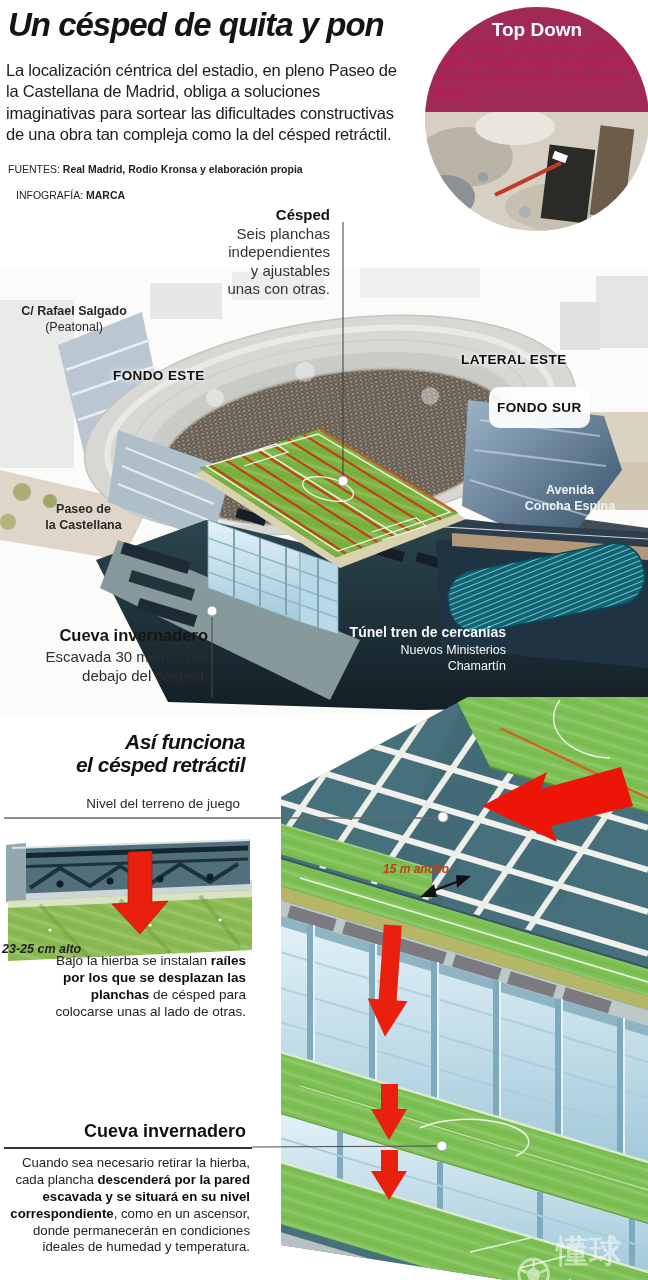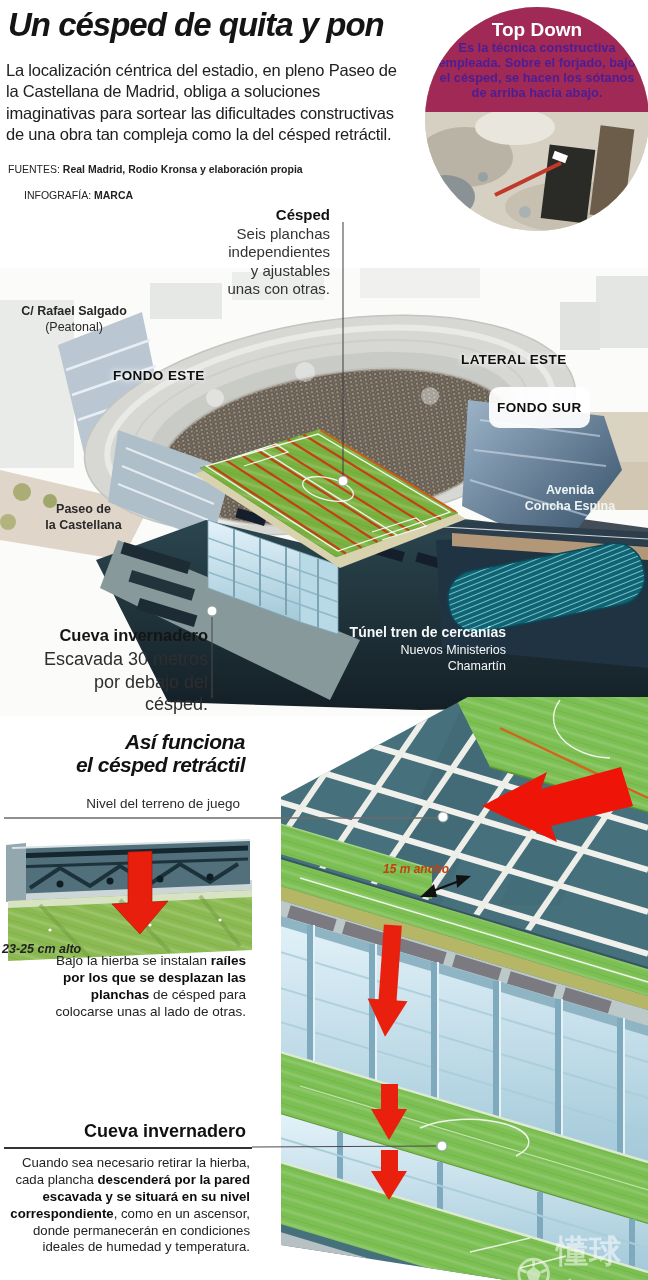--- a/index.html
+++ b/index.html
@@ -5,46 +5,46 @@
   html,body{margin:0;padding:0;background:#fff;}
   .canvas{position:relative;width:648px;height:1280px;background:#ffffff;overflow:hidden;
           font-family:"Liberation Sans",sans-serif;color:#1a1a1a;}
   #artwork{position:absolute;left:0;top:0;z-index:0;}
   .txt{position:absolute;z-index:3;}
   .title{left:8px;top:6px;width:420px;font-size:33px;font-weight:bold;font-style:italic;
          letter-spacing:-1px;color:#141414;}
   .intro{left:6px;top:60px;width:400px;font-size:16.5px;line-height:1.3;color:#202020;letter-spacing:-0.2px;}
   .srcline{left:8px;top:163px;font-size:10.5px;color:#222;}
   .srcline b{font-weight:bold;}
-  .credline{left:24px;top:189px;font-size:10.5px;color:#222;}
+  .credline{left:16px;top:189px;font-size:10.5px;color:#222;}
   .circle{position:absolute;left:425px;top:7px;width:224px;height:224px;border-radius:50%;
           overflow:hidden;z-index:2;background:#d6d0c3;}
   .circle .photo{position:absolute;inset:0;}
   .circle .magenta{position:absolute;left:0;top:0;width:100%;height:105px;background:#a02a55;}
   .circle .tdtitle{position:absolute;left:0;top:12px;width:100%;text-align:center;color:#fff;
           font-size:19px;font-weight:bold;z-index:2;}
-  .circle .tdbody{position:absolute;left:7px;top:34px;width:210px;text-align:center;color:#4c1d95;
-          font-size:12.8px;line-height:1.16;font-weight:bold;z-index:2;}
+  .circle .tdbody{position:absolute;left:7px;top:34px;width:210px;text-align:left;color:#be185d;
+          font-size:12.8px;line-height:1.16;font-weight:normal;z-index:2;}
   .ralign{text-align:right;}
   .cesped{left:178px;top:206px;width:152px;}
   .cesped .h{font-size:15px;font-weight:bold;color:#111;margin-bottom:2px;}
   .cesped .b{font-size:15px;line-height:1.22;color:#333;margin-left:48px;}
   .street{left:18px;top:294px;width:112px;text-align:center;font-size:12.5px;color:#272727;line-height:1.25;margin-top:10px;}
   .street .l1{font-weight:bold;}
   .stand{font-size:13.5px;font-weight:bold;color:#0e0e0e;letter-spacing:.4px;
          text-shadow:0 0 4px rgba(255,255,255,.9),0 0 8px rgba(255,255,255,.8);}
   .fnorte{left:113px;top:368px;}
   .leste{left:461px;top:352px;}
   .fsur{left:489px;top:387px;background:rgba(255,255,255,.93);border-radius:10px;padding:13px 8px;}
   .paseo{left:36px;top:502px;width:95px;text-align:center;font-size:12.5px;font-weight:bold;color:#2a2a2a;line-height:1.25;}
   .avenida{left:523px;top:482px;width:94px;text-align:center;font-size:12.5px;font-weight:bold;
            color:#eef4f4;line-height:1.3;}
   .cuevalbl{left:36px;top:626px;width:172px;}
   .cuevalbl .h{font-size:16.5px;font-weight:bold;color:#151515;margin-bottom:3px;}
-  .cuevalbl .b{font-size:18px;line-height:1.25;color:#2e2e2e;}
+  .cuevalbl .b{font-size:15px;line-height:1.25;color:#2e2e2e;}
   .tunel{left:336px;top:624px;width:170px;color:#f5f8f8;}
   .tunel .h{font-size:14px;font-weight:bold;margin-bottom:2px;}
   .tunel .b{font-size:12.5px;line-height:1.3;}
   .asi{left:30px;top:730px;width:215px;font-size:21px;font-weight:bold;font-style:italic;
        color:#121212;line-height:1.1;letter-spacing:-0.5px;}
   .nivel{left:55px;top:796px;width:185px;font-size:13.5px;color:#2b2b2b;}
   .alto{left:2px;top:942px;font-size:12.5px;font-style:italic;font-weight:bold;color:#222;}
   .ancho{left:383px;top:862px;font-size:12px;font-style:italic;font-weight:bold;color:#c2410c;z-index:3;}
   .rails{left:44px;top:952px;width:202px;font-size:13.5px;line-height:1.27;color:#222;}
   .rails b,.cave2 b{color:#0d0d0d;}

